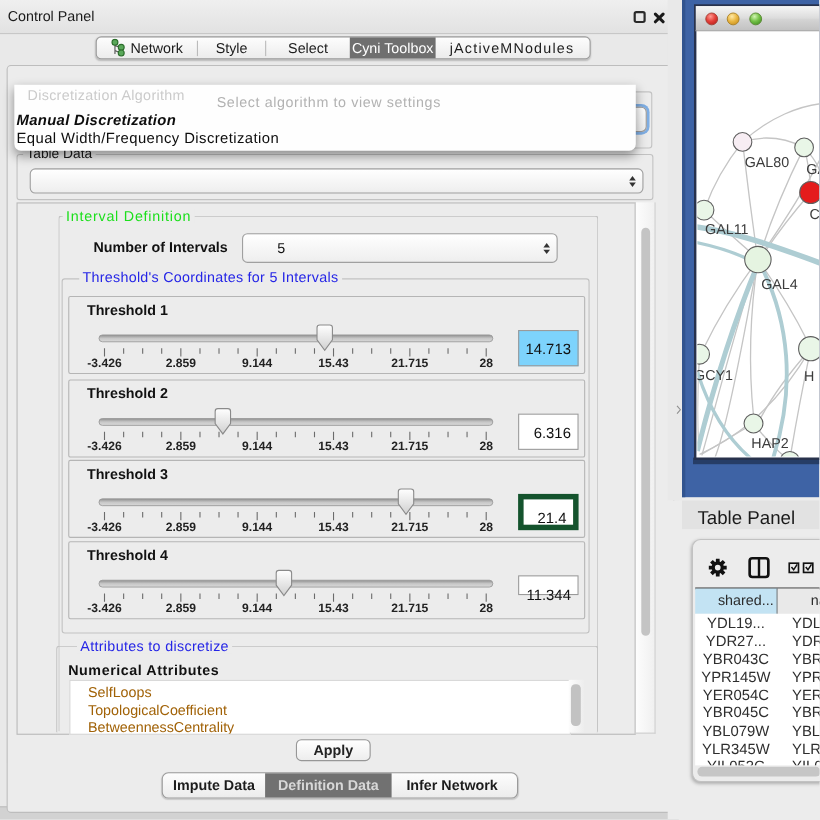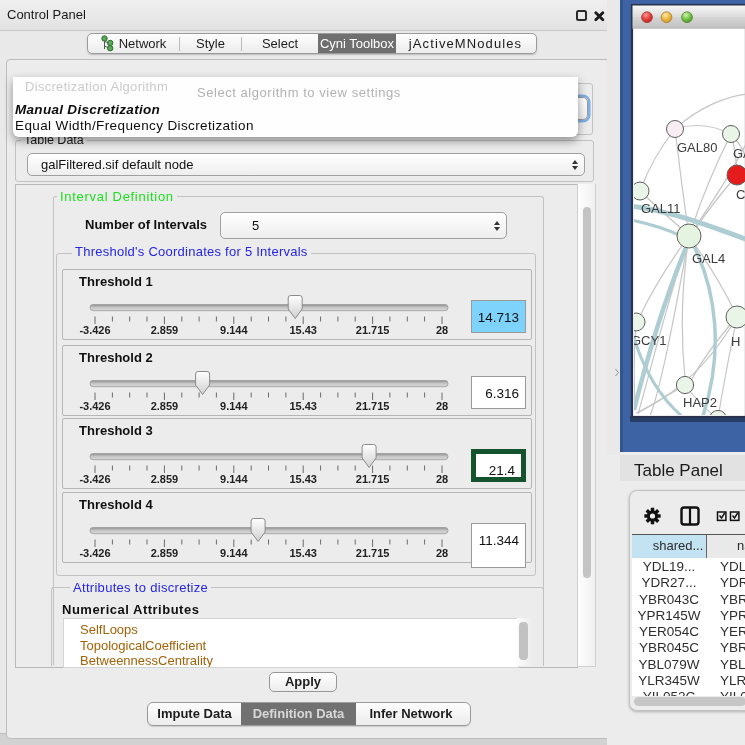--- a/index.html
+++ b/index.html
@@ -49,21 +49,20 @@
 
 <div class="abs" style="left:6px;top:59px;width:605px;height:678px;background:#ececec;border:1px solid #bdbdbd;border-radius:4px;"></div>
 
 <div class="grp" style="left:14px;top:83px;width:577px;height:50px;"></div>
 
 <div class="abs" style="left:400px;top:97px;width:186px;height:21px;border:1px solid #9a9a9a;border-radius:5px;background:linear-gradient(#fff,#eee);box-shadow:0 0 0 2.5px rgba(108,163,226,.85);"></div>
 
 <div class="grp" style="left:15px;top:140px;width:577px;height:40px;"></div>
 <div class="glabel" style="left:21px;top:134px;color:#1a1a1a;">Table Data</div>
 <div class="combo" style="left:27px;top:153px;width:556px;height:21px;">
-  <span style="position:absolute;left:13px;top:3px;">galFiltered.sif default node</span>
   <span class="ar"></span>
 </div>
 
 <div class="abs" style="left:15px;top:184px;width:561px;height:482px;border:1px solid #b9b9b9;background:#ececec;"></div>
 
 <div class="abs" style="left:577px;top:184px;width:17px;height:482px;background:linear-gradient(90deg,#fdfdfd,#f0f0f0);border:1px solid #cfcfcf;border-top:none;"></div>
 <div class="abs" style="left:583px;top:207px;width:8px;height:371px;background:#c4c4c4;border-radius:4px;"></div>
 
 <div class="abs" style="left:53px;top:196px;width:489px;height:468px;border:1px solid #c2c2c2;border-bottom:none;border-radius:3px 3px 0 0;"></div>
 <div class="glabel" style="left:57px;top:190px;color:#1bdf1b;font-size:13px;letter-spacing:0.7px;">Interval Definition</div>
@@ -256,21 +255,21 @@
       <line x1="379.0" y1="46.5" x2="379.0" y2="54" stroke="#6b6b6b" stroke-width="1"></line>
 
 <text x="32.0" y="63.5" text-anchor="middle" font-size="11" font-weight="bold" fill="#222" font-family="Liberation Sans">-3.426</text>
       <text x="101.4" y="63.5" text-anchor="middle" font-size="11" font-weight="bold" fill="#222" font-family="Liberation Sans">2.859</text>
       <text x="170.8" y="63.5" text-anchor="middle" font-size="11" font-weight="bold" fill="#222" font-family="Liberation Sans">9.144</text>
       <text x="240.2" y="63.5" text-anchor="middle" font-size="11" font-weight="bold" fill="#222" font-family="Liberation Sans">15.43</text>
       <text x="309.6" y="63.5" text-anchor="middle" font-size="11" font-weight="bold" fill="#222" font-family="Liberation Sans">21.715</text>
       <text x="379.0" y="63.5" text-anchor="middle" font-size="11" font-weight="bold" fill="#222" font-family="Liberation Sans">28</text>
 <path d="M 188.1 28 a2.5 2.5 0 0 1 2.5 -2.5 h 9 a2.5 2.5 0 0 1 2.5 2.5 v 11 l -7 9.5 l -7 -9.5 z" fill="url(#thg492)" stroke="#8a8a8a" stroke-width="1"></path>
 </svg>
-<div style="position:absolute;left:408px;top:30px;width:55px;height:45px;background:#fff;border:1px solid #9a9a9a;font-size:13.5px;color:#111;text-align:right;line-height:33px;padding-right:6px;box-sizing:border-box;">11.344</div>
+<div style="position:absolute;left:408px;top:30px;width:55px;height:18px;background:#fff;border:1px solid #9a9a9a;font-size:13.5px;color:#111;text-align:right;line-height:33px;padding-right:6px;box-sizing:border-box;">11.344</div>
 </div>
 
 <div class="abs" style="left:51px;top:587px;width:491px;height:78px;border:1px solid #c2c2c2;border-bottom:none;border-radius:3px 3px 0 0;"></div>
 <div class="glabel" style="left:70px;top:581px;color:#2525e6;font-size:13px;letter-spacing:0.3px;">Attributes to discretize</div>
 <div class="abs b" style="left:62px;top:602px;font-size:13px;letter-spacing:0.5px;color:#111;">Numerical Attributes</div>
 <div class="abs" style="left:63px;top:618px;width:454px;height:48px;background:#fff;border:1px solid #d5d5d5;font-size:13px;color:#a16207;overflow:hidden;">
   <div style="padding:3px 0 0 16px;line-height:15.5px;">SelfLoops<br>TopologicalCoefficient<br>BetweennessCentrality</div>
 </div>
 <div class="abs" style="left:517px;top:618px;width:14px;height:48px;background:linear-gradient(90deg,#fcfcfc,#ededed);"></div>
 <div class="abs" style="left:519px;top:622px;width:9px;height:38px;background:#c2c2c2;border-radius:4px;"></div>

